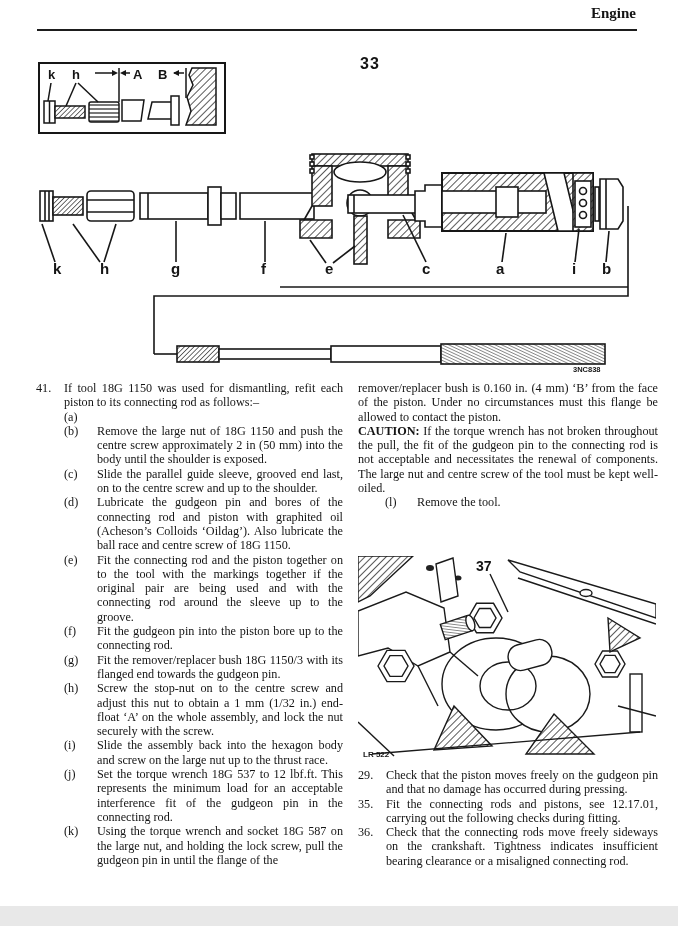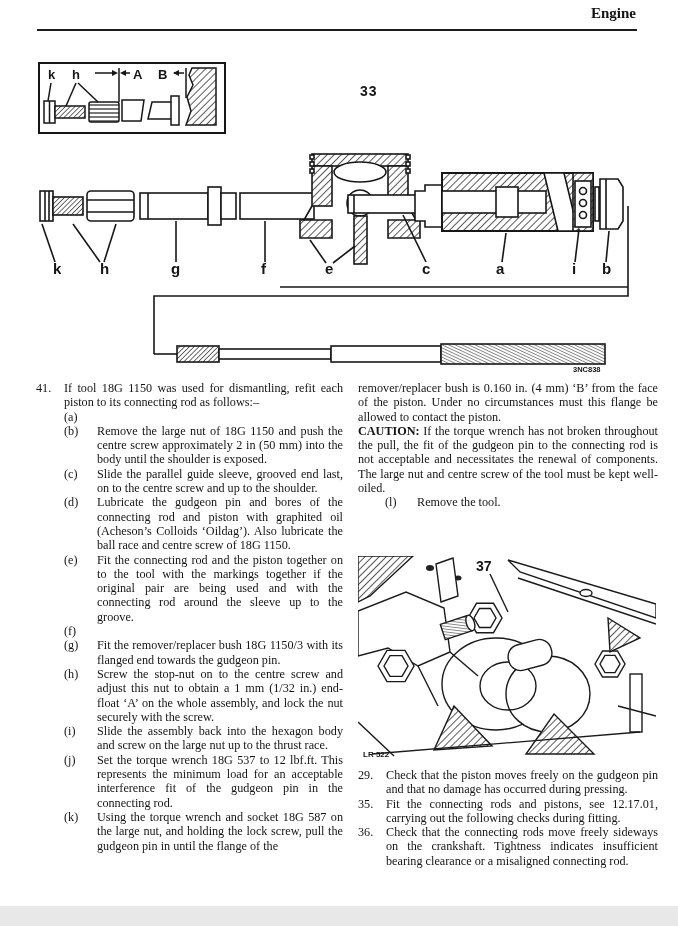--- a/index.html
+++ b/index.html
@@ -4,21 +4,21 @@
 <style>
   html,body{margin:0;padding:0;background:#e8e8e8;}
   .page{position:relative;width:678px;height:906px;background:#ffffff;overflow:hidden;
         font-family:"Liberation Serif",serif;color:#141414;}
   .hdr{position:absolute;top:5px;left:0;width:636px;text-align:right;
        font-weight:bold;font-size:15px;}
   .rule{position:absolute;left:37px;top:29px;width:600px;height:2px;background:#1d1d1d;}
   .inset{position:absolute;left:38px;top:62px;width:184px;height:68px;
          border:2.5px solid #161616;background:#fff;}
   .fignum{position:absolute;left:360px;top:55px;font-family:"Liberation Sans",sans-serif;
-          font-weight:bold;font-size:14px;letter-spacing:1px;margin-top:28px;}
+          font-weight:bold;font-size:16px;letter-spacing:1px;}
   .figmain{position:absolute;left:28px;top:142px;width:640px;height:234px;}
   .fig37{position:absolute;left:358px;top:556px;width:298px;height:206px;background:#fff;}
   .col{position:absolute;font-size:12.2px;line-height:14.3px;text-align:justify;}
   .col p{margin:0;}
   .col-left{left:36px;top:381px;width:307px;}
   .col-rtext{left:358px;top:381px;width:300px;}
   .col-ritems{left:358px;top:768px;width:300px;}
   .item{display:flex;}
   .inum{flex:0 0 28px;}
   .ibody{flex:1;text-align:justify;}
@@ -231,20 +231,21 @@
     <div class="step">
         <span class="sletter">(d)</span>
         <p class="stext">Lubricate the gudgeon pin and bores of the connecting rod and piston with graphited oil (Acheson’s Colloids ‘Oildag’). Also lubricate the ball race and centre screw of 18G 1150.</p>
       </div>
     <div class="step">
         <span class="sletter">(e)</span>
         <p class="stext">Fit the connecting rod and the piston together on to the tool with the markings together if the original pair are being used and with the connecting rod around the sleeve up to the groove.</p>
       </div>
     <div class="step">
         <span class="sletter">(f)</span>
+        <p class="stext">Fit the gudgeon pin into the piston bore up to the connecting rod.</p>
       </div>
     <div class="step">
         <span class="sletter">(g)</span>
         <p class="stext">Fit the remover/replacer bush 18G 1150/3 with its flanged end towards the gudgeon pin.</p>
       </div>
     <div class="step">
         <span class="sletter">(h)</span>
         <p class="stext">Screw the stop-nut on to the centre screw and adjust this nut to obtain a 1 mm (1/32 in.) end-float ‘A’ on the whole assembly, and lock the nut securely with the screw.</p>
       </div>
     <div class="step">

